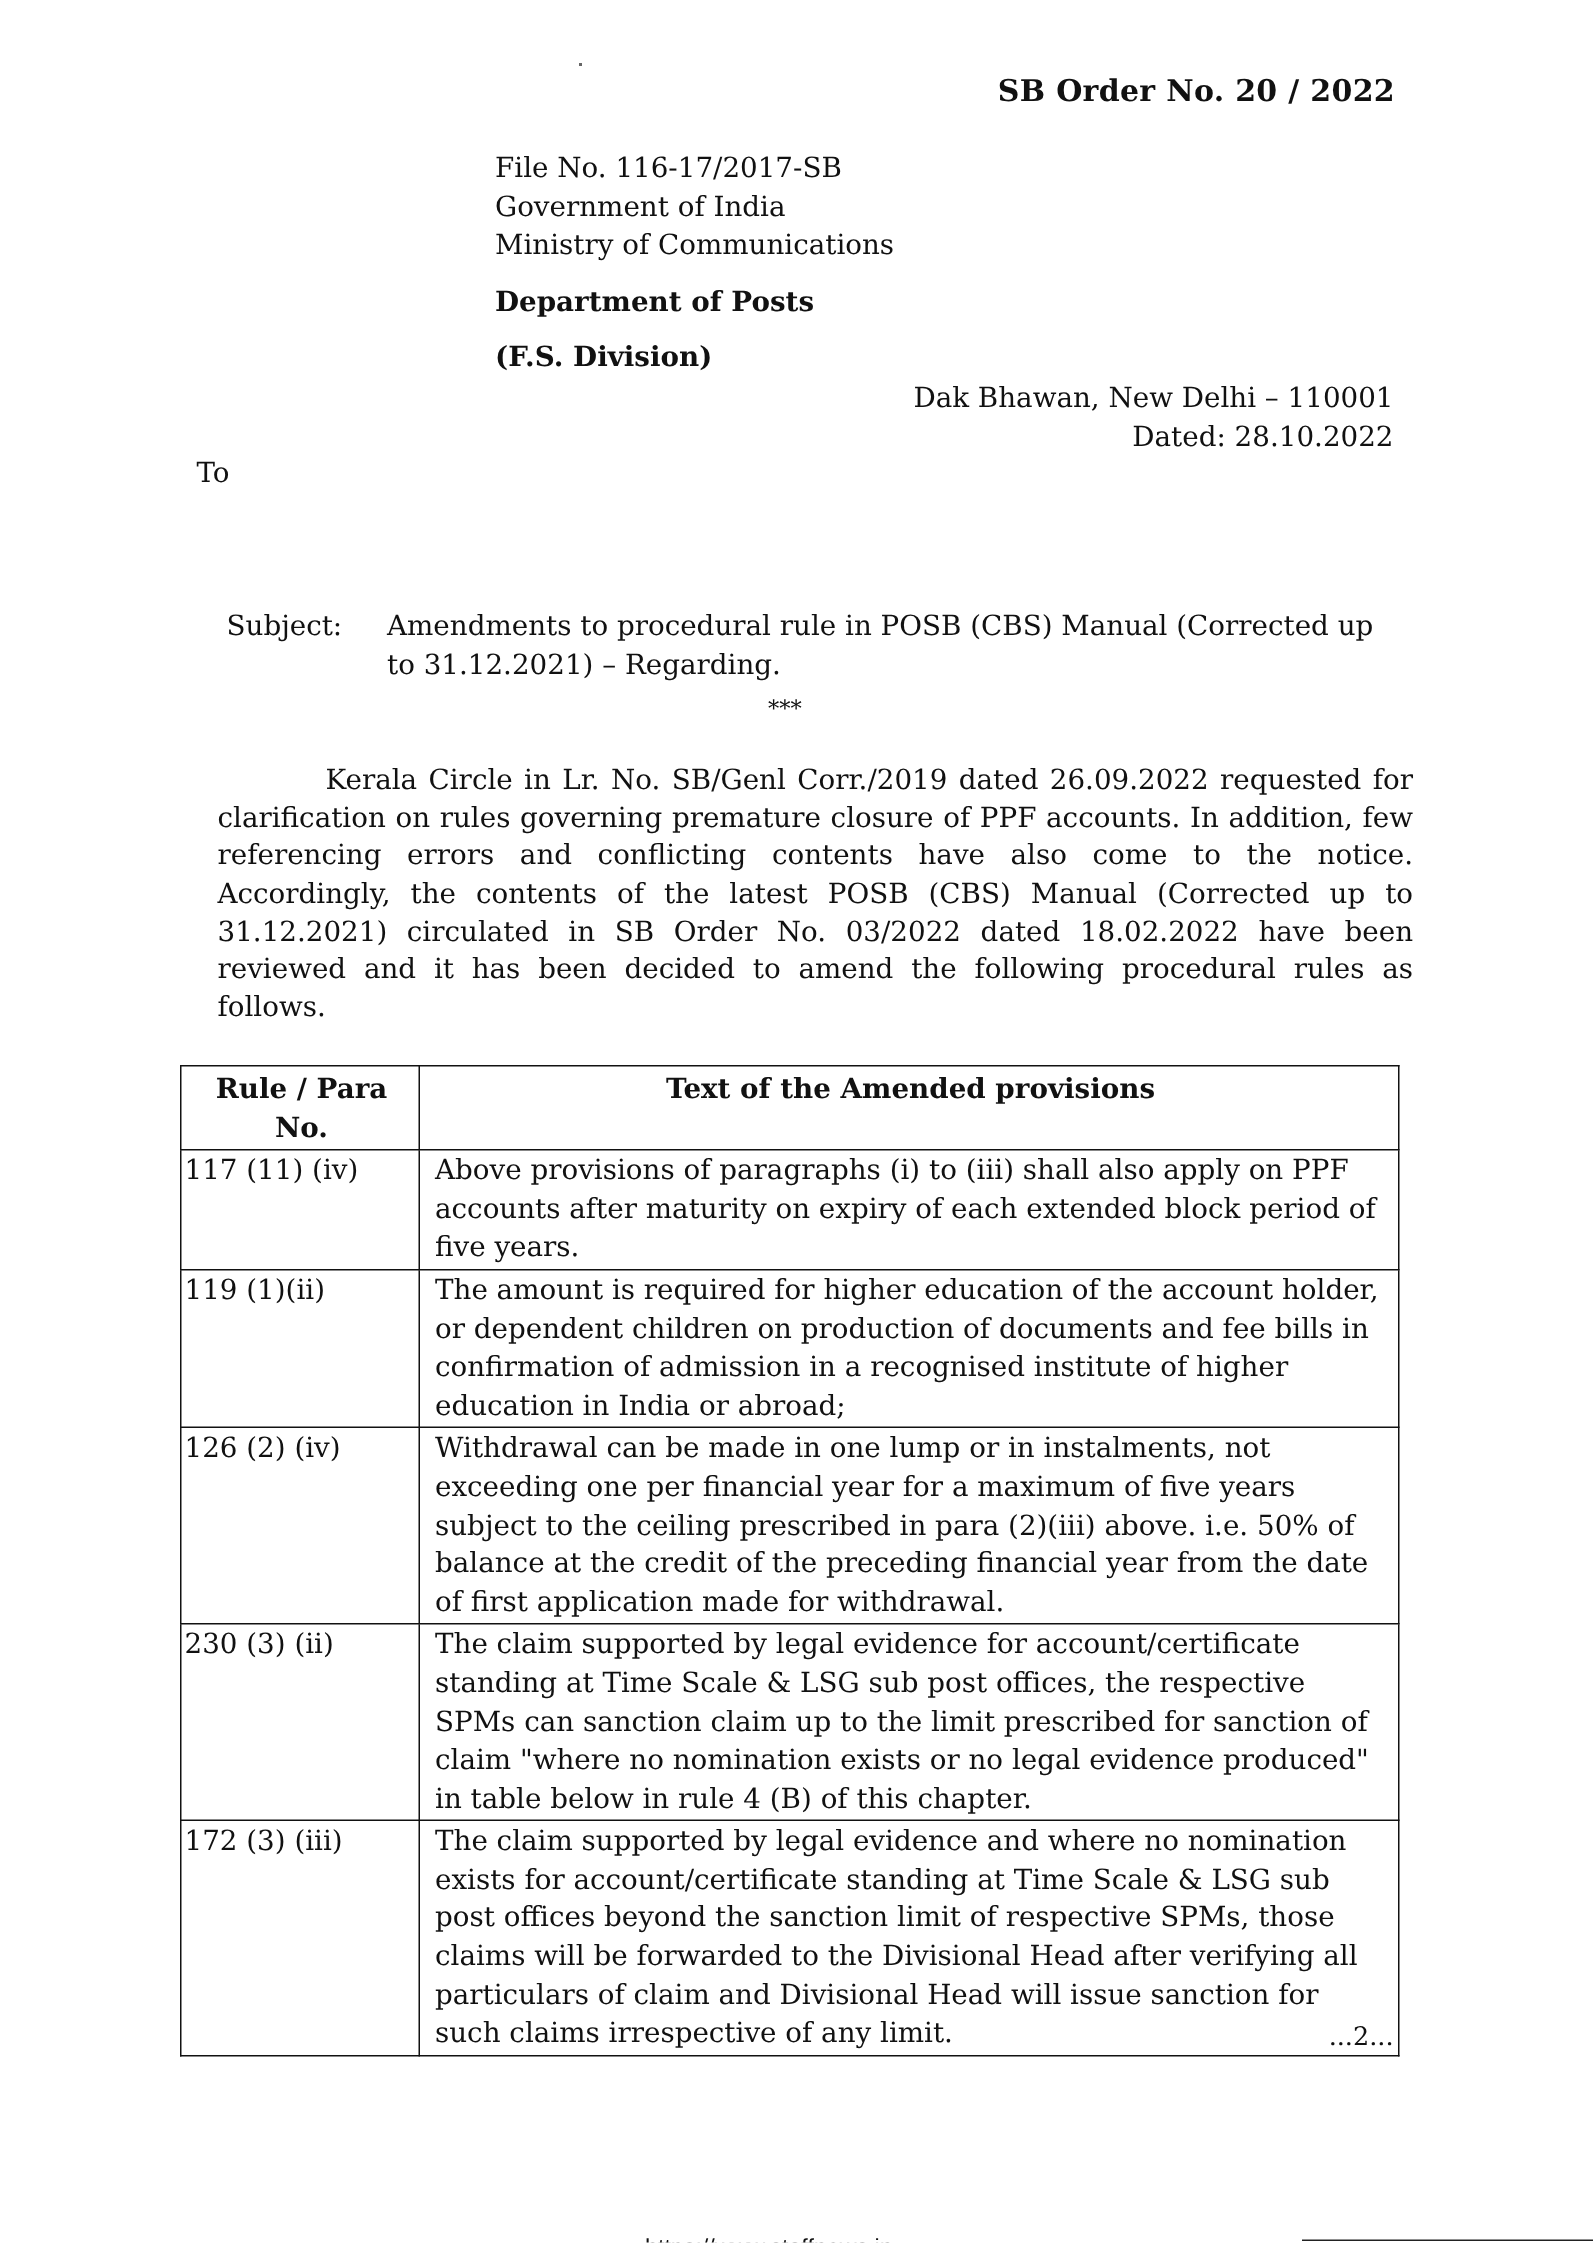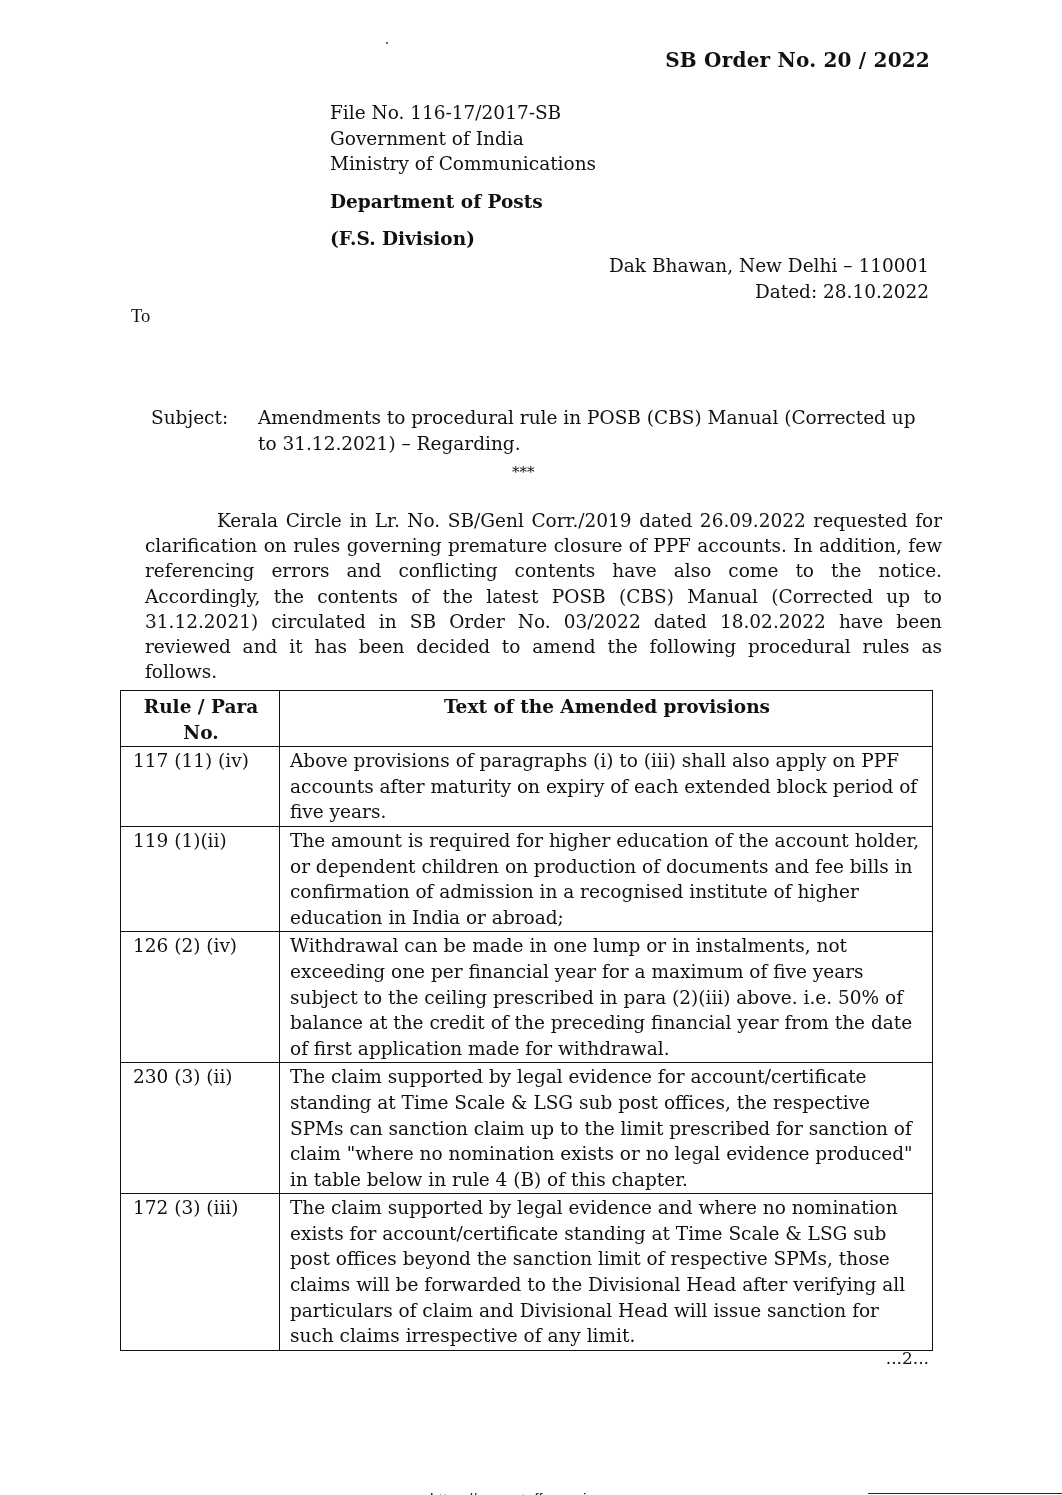--- a/index.html
+++ b/index.html
@@ -12,40 +12,40 @@
     .order-no {
       right: 132px; top: 48px; font-size: 20px; font-weight: bold; letter-spacing: 0.2px;
     }
     .header-block {
       left: 330px; width: 340px; top: 100px; text-align: left; font-size: 18.5px; line-height: 25.5px;
     }
     .header-block .b { font-weight: bold; margin-top: 12px; }
     .addr-block {
       right: 133px; top: 253px; text-align: right; font-size: 18.5px; line-height: 26px;
     }
-    .to-block { left: 131px; top: 303px; font-size: 18.5px; line-height: 26px; font-family: Liberation Serif, serif; }
+    .to-block { left: 131px; top: 303px; font-size: 18.5px; line-height: 26px; }
     .to-block .b { font-weight: bold; }
     .subject-row { left: 131px; top: 405px; width: 800px; font-size: 18.5px; line-height: 25.5px; }
     .subject-label { position: absolute; left: 0; top: 0; margin-left: 20px; }
     .subject-text { position: absolute; left: 127px; top: 0; width: 672px; }
     .stars { left: 512px; top: 463px; font-size: 15px; }
     .body-para {
       left: 131px; top: 508px; width: 797px; font-size: 18.5px; line-height: 25.2px;
       text-align: justify; text-indent: 72px; margin-left: 14px;
     }
     table.amend {
-      position: absolute; left: 120px; top: 690px; width: 813px;
+      position: absolute; left: 120px; top: 710px; width: 813px;
       border-collapse: collapse; font-size: 18.5px; line-height: 25.6px;
     }
     table.amend td, table.amend th {
       border: 1.5px solid #111; vertical-align: top; padding: 1px 8px 1px 10px;
     }
     table.amend th { font-weight: bold; text-align: center; padding-top: 3px; }
     table.amend .col1 { width: 140px; }
-    table.amend td.rule { padding-left: 12px; }
+    table.amend td.rule { padding-left: 2px; }
     .page-cont { right: 133px; top: 1348px; font-size: 17px; }
     .footer-url {
       left: 430px; top: 1450px; font-family: "Liberation Sans", sans-serif; font-size: 15.5px; color: #111; margin-top: 40px;
     }
     .footer-line { left: 868px; top: 1493px; width: 194px; height: 1px; background: #222; }
     .tick-mark { left: 386px; top: 42px; width: 2px; height: 2px; background: #666; }
   </style>
 </head>
 <body>
 

